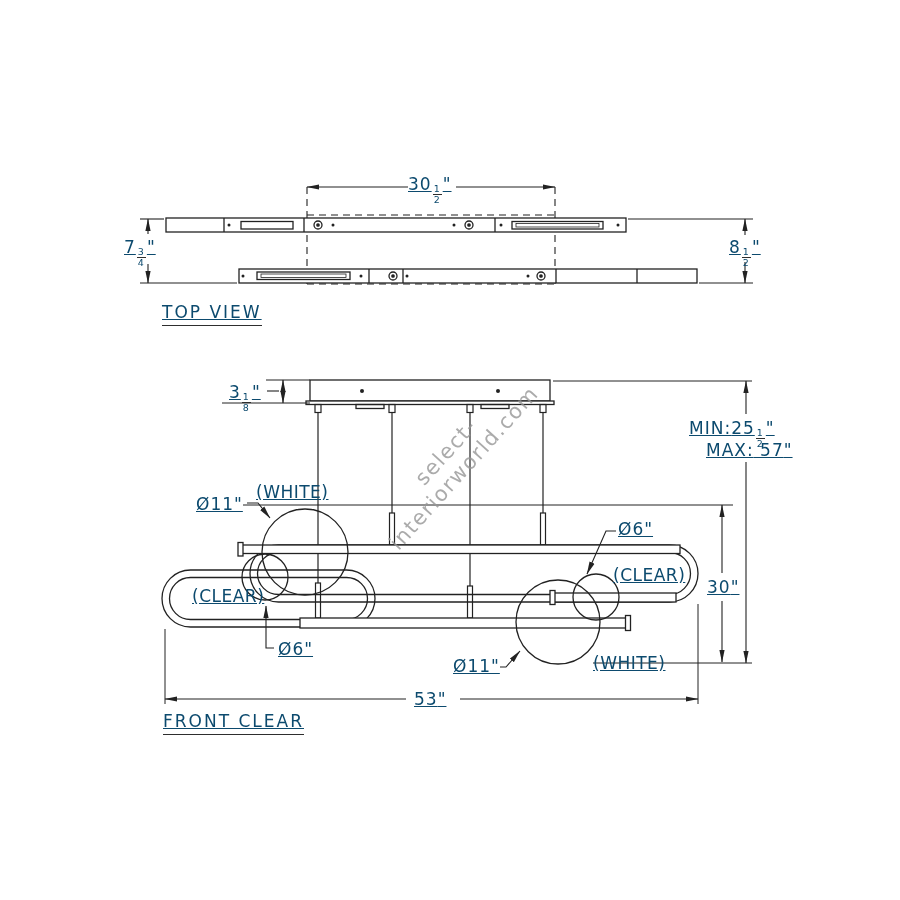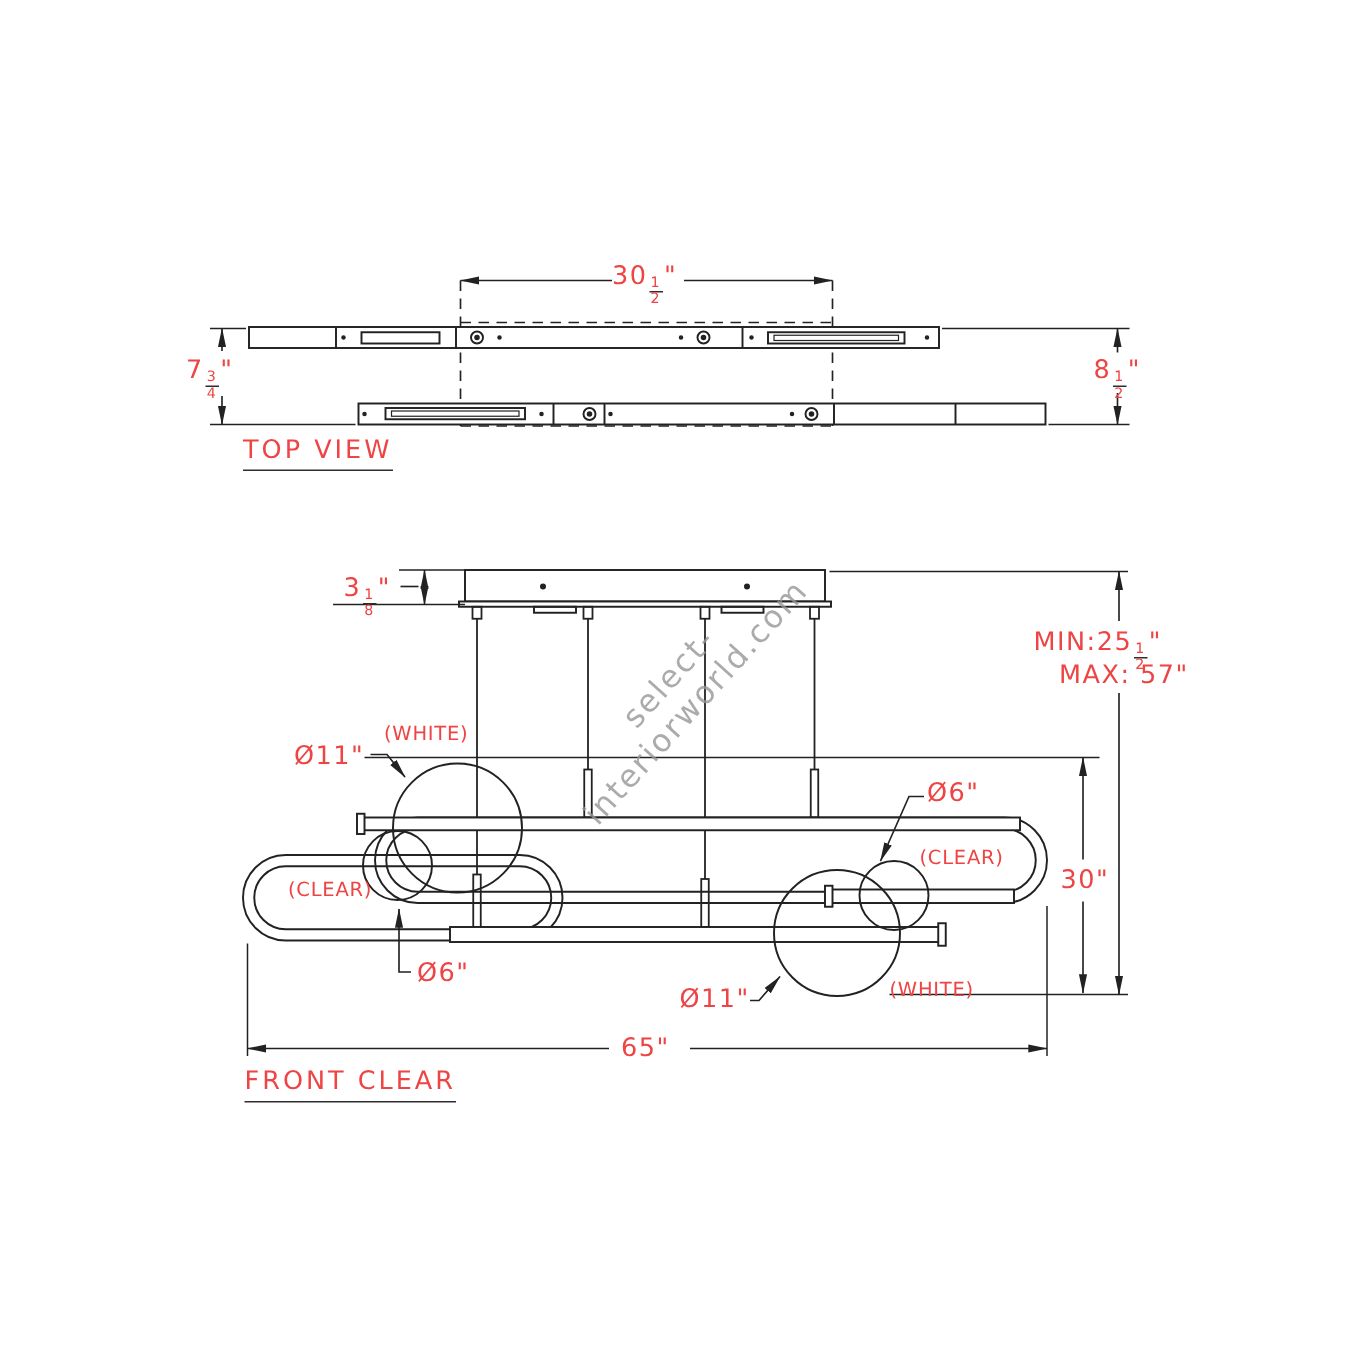--- a/index.html
+++ b/index.html
@@ -1,25 +1,25 @@
 <!DOCTYPE html>
 <html><head>
 <meta charset="utf-8">
 <style>
   html,body{margin:0;padding:0;background:#ffffff;}
   #stage{
     position:relative;width:900px;height:900px;background:#ffffff;overflow:hidden;
     font-family:"DejaVu Sans","Liberation Sans",sans-serif;color:#2e2e2e;
   }
   svg{position:absolute;left:0;top:0;}
-  .lbl{position:absolute;white-space:nowrap;color:#ef4444;}
+  .lbl{position:absolute;white-space:nowrap;color:#0c4a6e;text-decoration:underline;}
   .dim{font-size:17px;letter-spacing:1px;}
   .dim .frac{display:inline-flex;flex-direction:column;align-items:center;font-size:9.5px;line-height:1.05;vertical-align:-2px;margin:0 1px;}
   .dim .frac .num{border-bottom:1px solid #2e2e2e;padding:0 1px;}
-  .paren{font-size:13px;letter-spacing:0.5px;}
+  .paren{font-size:17px;letter-spacing:0.5px;}
   .viewtitle{font-size:17px;letter-spacing:2px;border-bottom:1.6px solid #2e2e2e;padding-bottom:3px;}
   .watermark{
     position:absolute;left:310px;top:436px;width:290px;text-align:center;
     transform:rotate(-48deg);transform-origin:50% 50%;
     font-size:21px;letter-spacing:1.5px;color:rgba(150,150,150,0.8);
   }
 </style>
 </head>
 <body>
 
@@ -207,21 +207,21 @@
       </span><span>"</span>
   </div>
 
   <div class="lbl dim" style="left:729px;top:237px;">
     <span>8</span><span class="frac">
         <span class="num">1</span>
         <span>2</span>
       </span><span>"</span>
   </div>
 
-  <div class="lbl viewtitle" style="left:162px;top:290px;">TOP VIEW</div>
+  <div class="lbl viewtitle" style="left:162px;top:302px;">TOP VIEW</div>
 
   <div class="lbl dim" style="left:229px;top:382px;">
     <span>3</span><span class="frac">
         <span class="num">1</span>
         <span>8</span>
       </span><span>"</span>
   </div>
 
   <div class="lbl dim" style="left:689px;top:418px;">
     <span>MIN:</span><span>25</span><span class="frac">
@@ -232,21 +232,21 @@
 
   <div class="lbl dim" style="left:706px;top:440px;">
     <span>MAX:</span><span> 57</span><span>"</span>
   </div>
 
   <div class="lbl dim" style="left:707px;top:577px;">
     <span>30</span><span>"</span>
   </div>
 
   <div class="lbl dim" style="left:414px;top:689px;">
-    <span>65</span><span>"</span>
+    <span>53</span><span>"</span>
   </div>
 
   <div class="lbl dim" style="left:196px;top:494px;">Ø11"</div>
 
   <div class="lbl paren" style="left:256px;top:482px;">(WHITE)</div>
 
   <div class="lbl paren" style="left:192px;top:586px;">(CLEAR)</div>
 
   <div class="lbl dim" style="left:278px;top:639px;">Ø6"</div>
 

